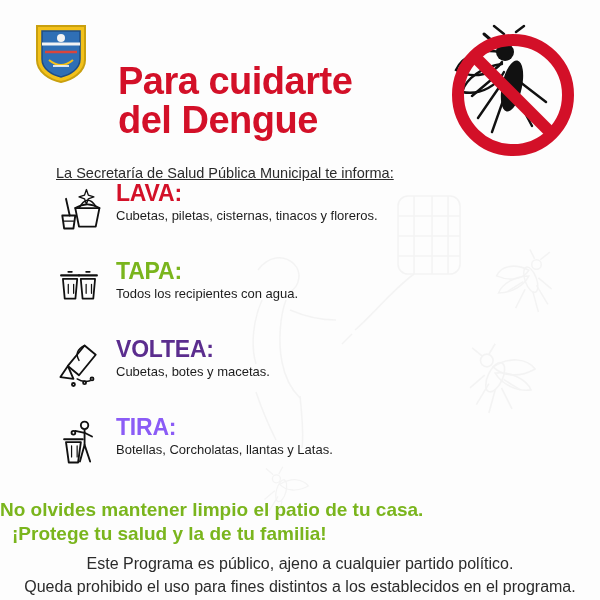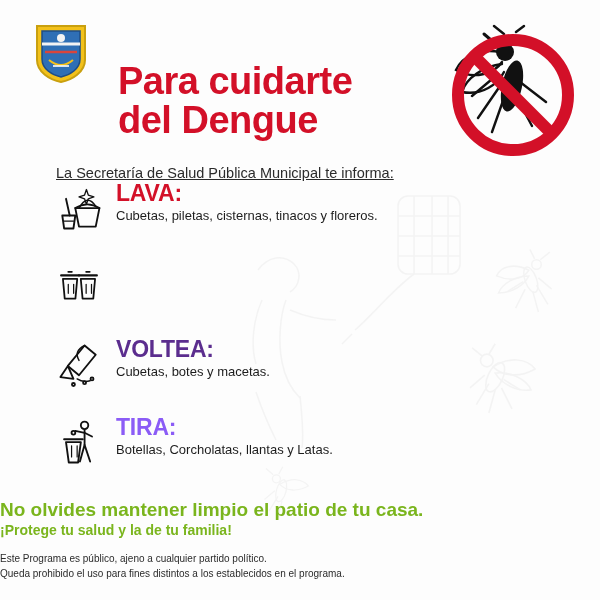--- a/index.html
+++ b/index.html
@@ -113,29 +113,30 @@
   .closing {
     position: absolute;
     left: 0;
     right: 0;
     top: 498px;
     text-align: left;
     color: #7ab51d;
     font-weight: bold;
   }
   .closing .c1 { font-size: 19px; line-height: 1.25; }
-  .closing .c2 { font-size: 14px; line-height: 1.25; }
+  .closing .c2 { font-size: 19px; line-height: 1.25; margin-left: 12px; }
 
   .legal {
     position: absolute;
     left: 0;
     right: 0;
     top: 552px;
+    text-align: center;
     color: #2b2b2b;
-    font-size: 10px;
+    font-size: 16px;
     line-height: 1.45;
   }
 </style>
 </head>
 <body>
 
 <div class="poster">
 
   <svg class="bg-art" viewBox="0 0 600 600">
     <g fill="none" stroke="#cfcfcf" stroke-width="1.6">
@@ -241,20 +242,24 @@
             <path d="M8 14 h20" stroke-width="2.4"></path>
             <path d="M16 10 h4"></path>
             <path d="M16 24 v10 M22 24 v10" stroke-width="1.4"></path>
             <path d="M30 18 h16 l-2 22 h-12 z"></path>
             <path d="M28 14 h20" stroke-width="2.4"></path>
             <path d="M36 10 h4"></path>
             <path d="M36 24 v10 M42 24 v10" stroke-width="1.4"></path>
           </g>
         </svg>
       </div>
+      <div class="step-text">
+        <div class="step-title" style="color:#7ab51d">TAPA:</div>
+        <div class="step-desc">Todos los recipientes con agua.</div>
+      </div>
     </div>
 
     <div class="step">
       <div class="step-icon">
         <svg viewBox="0 0 56 54" width="52" height="52">
           <g fill="none" stroke="#111" stroke-width="2" stroke-linecap="round" stroke-linejoin="round">
             <path d="M34 6 l12 10 l-18 22 l-12 -10 z"></path>
             <path d="M34 6 q-12 6 -6 16" stroke-width="1.6"></path>
             <path d="M16 28 l-8 12 l14 2 z"></path>
             <path d="M26 42 q6 4 14 2" stroke-width="1.6"></path>

